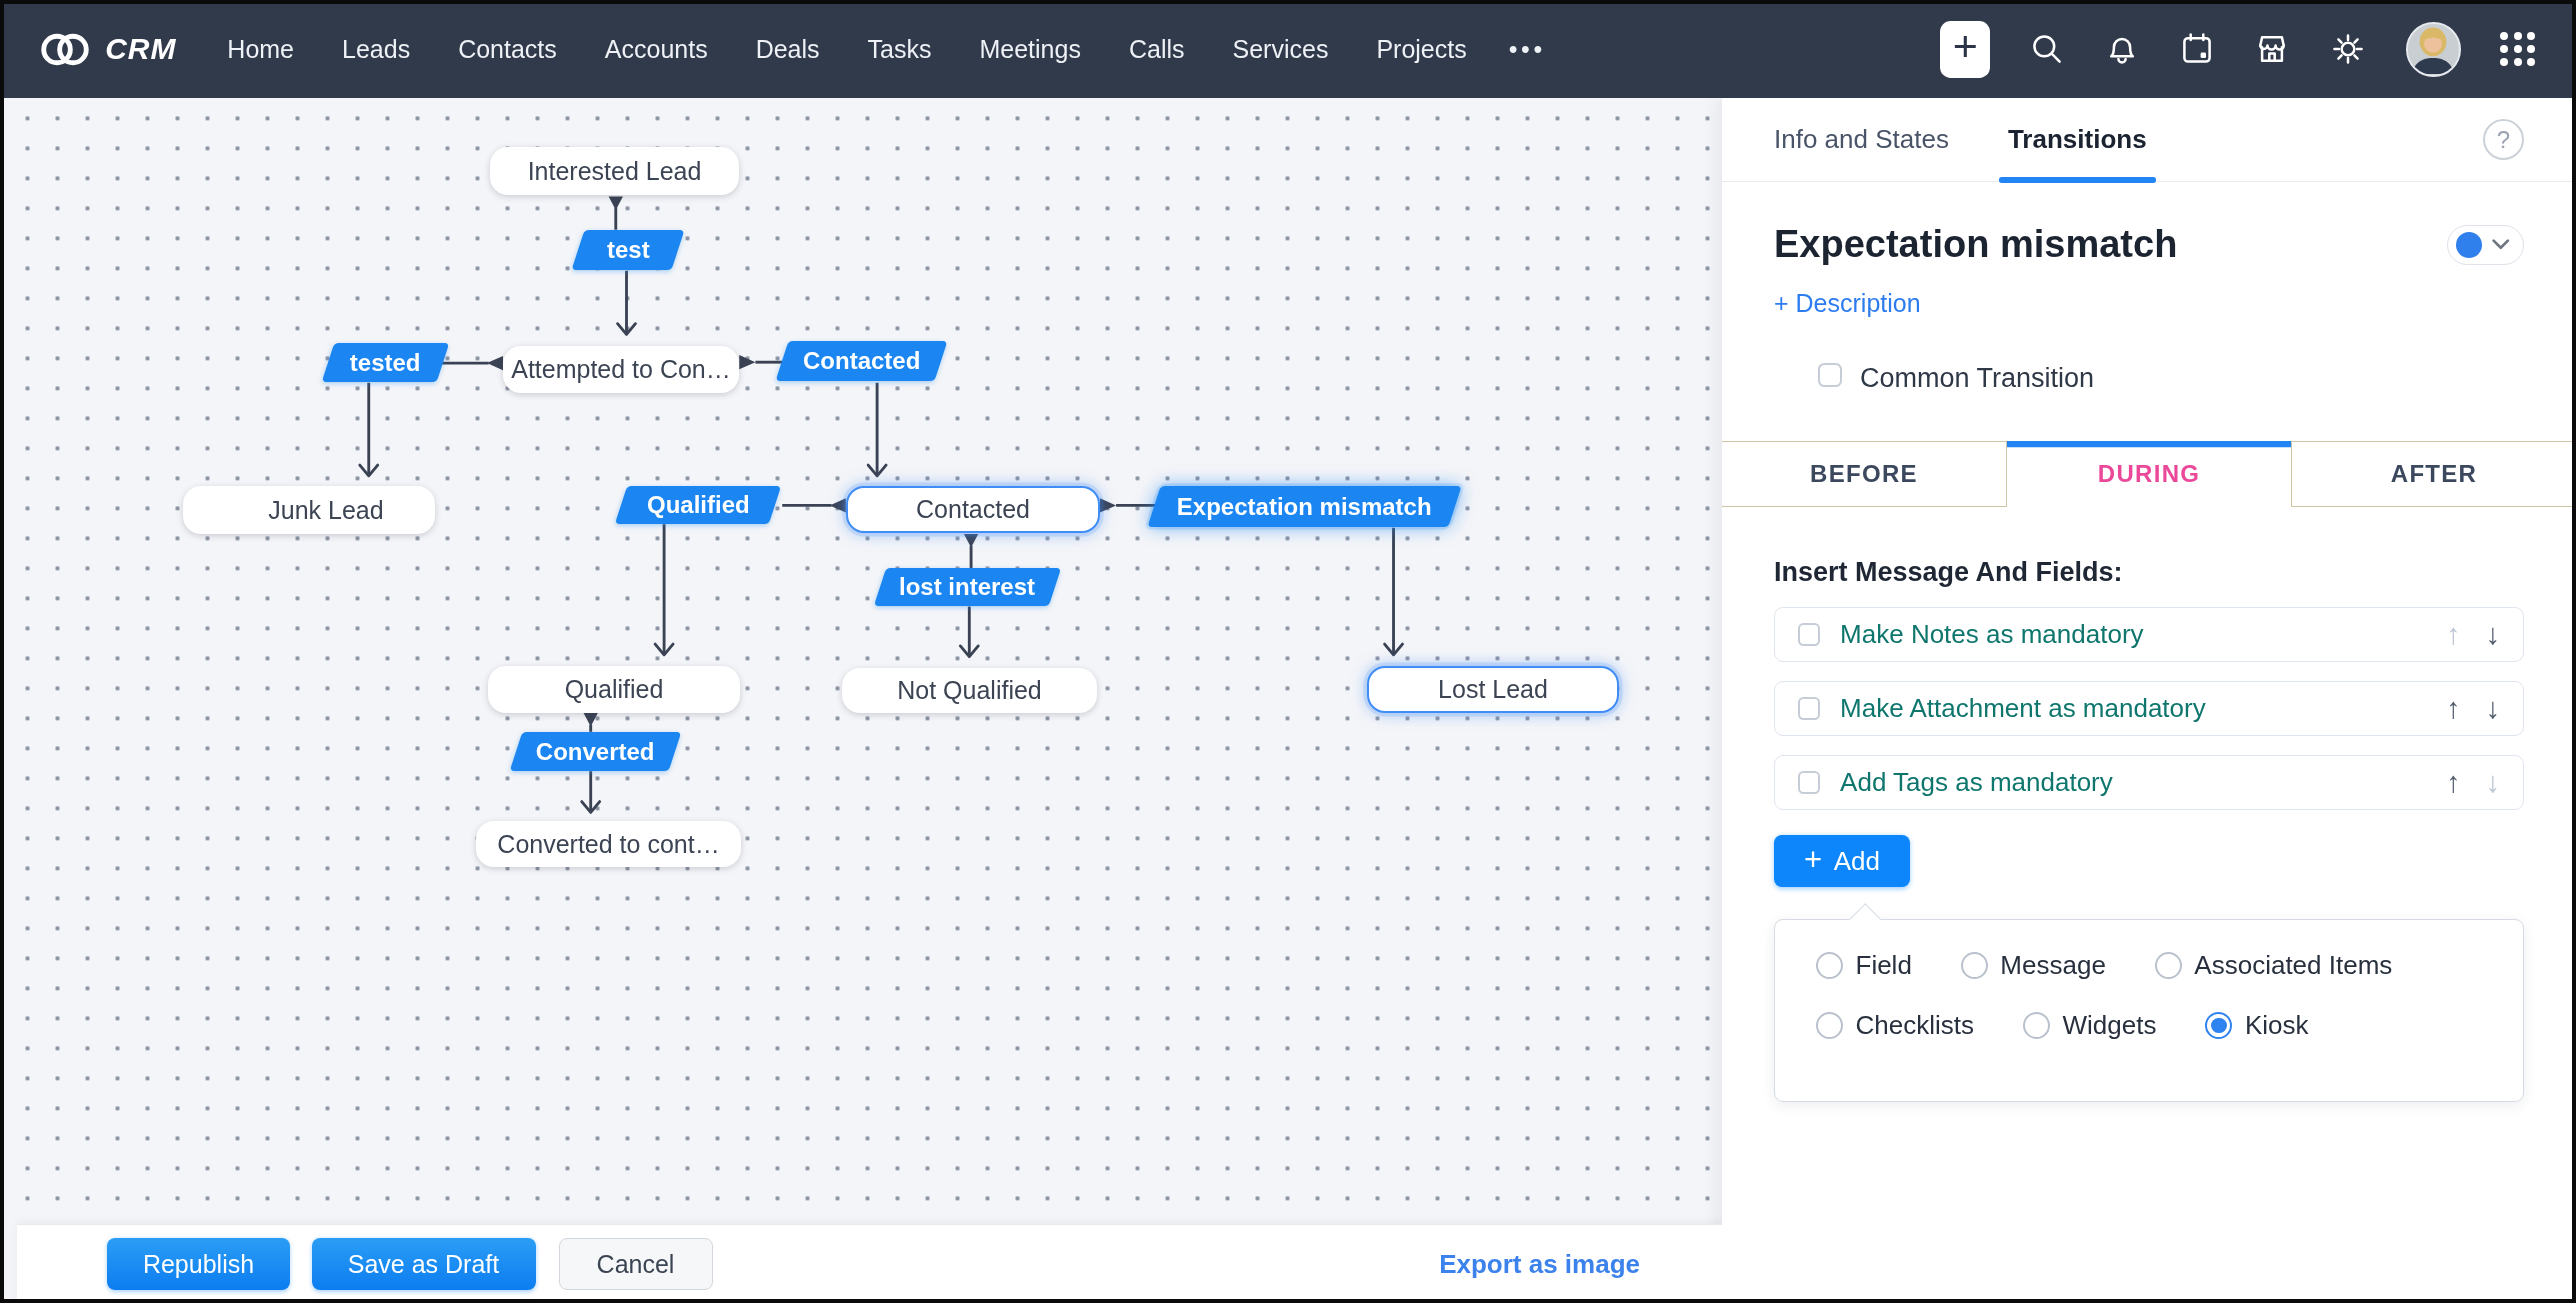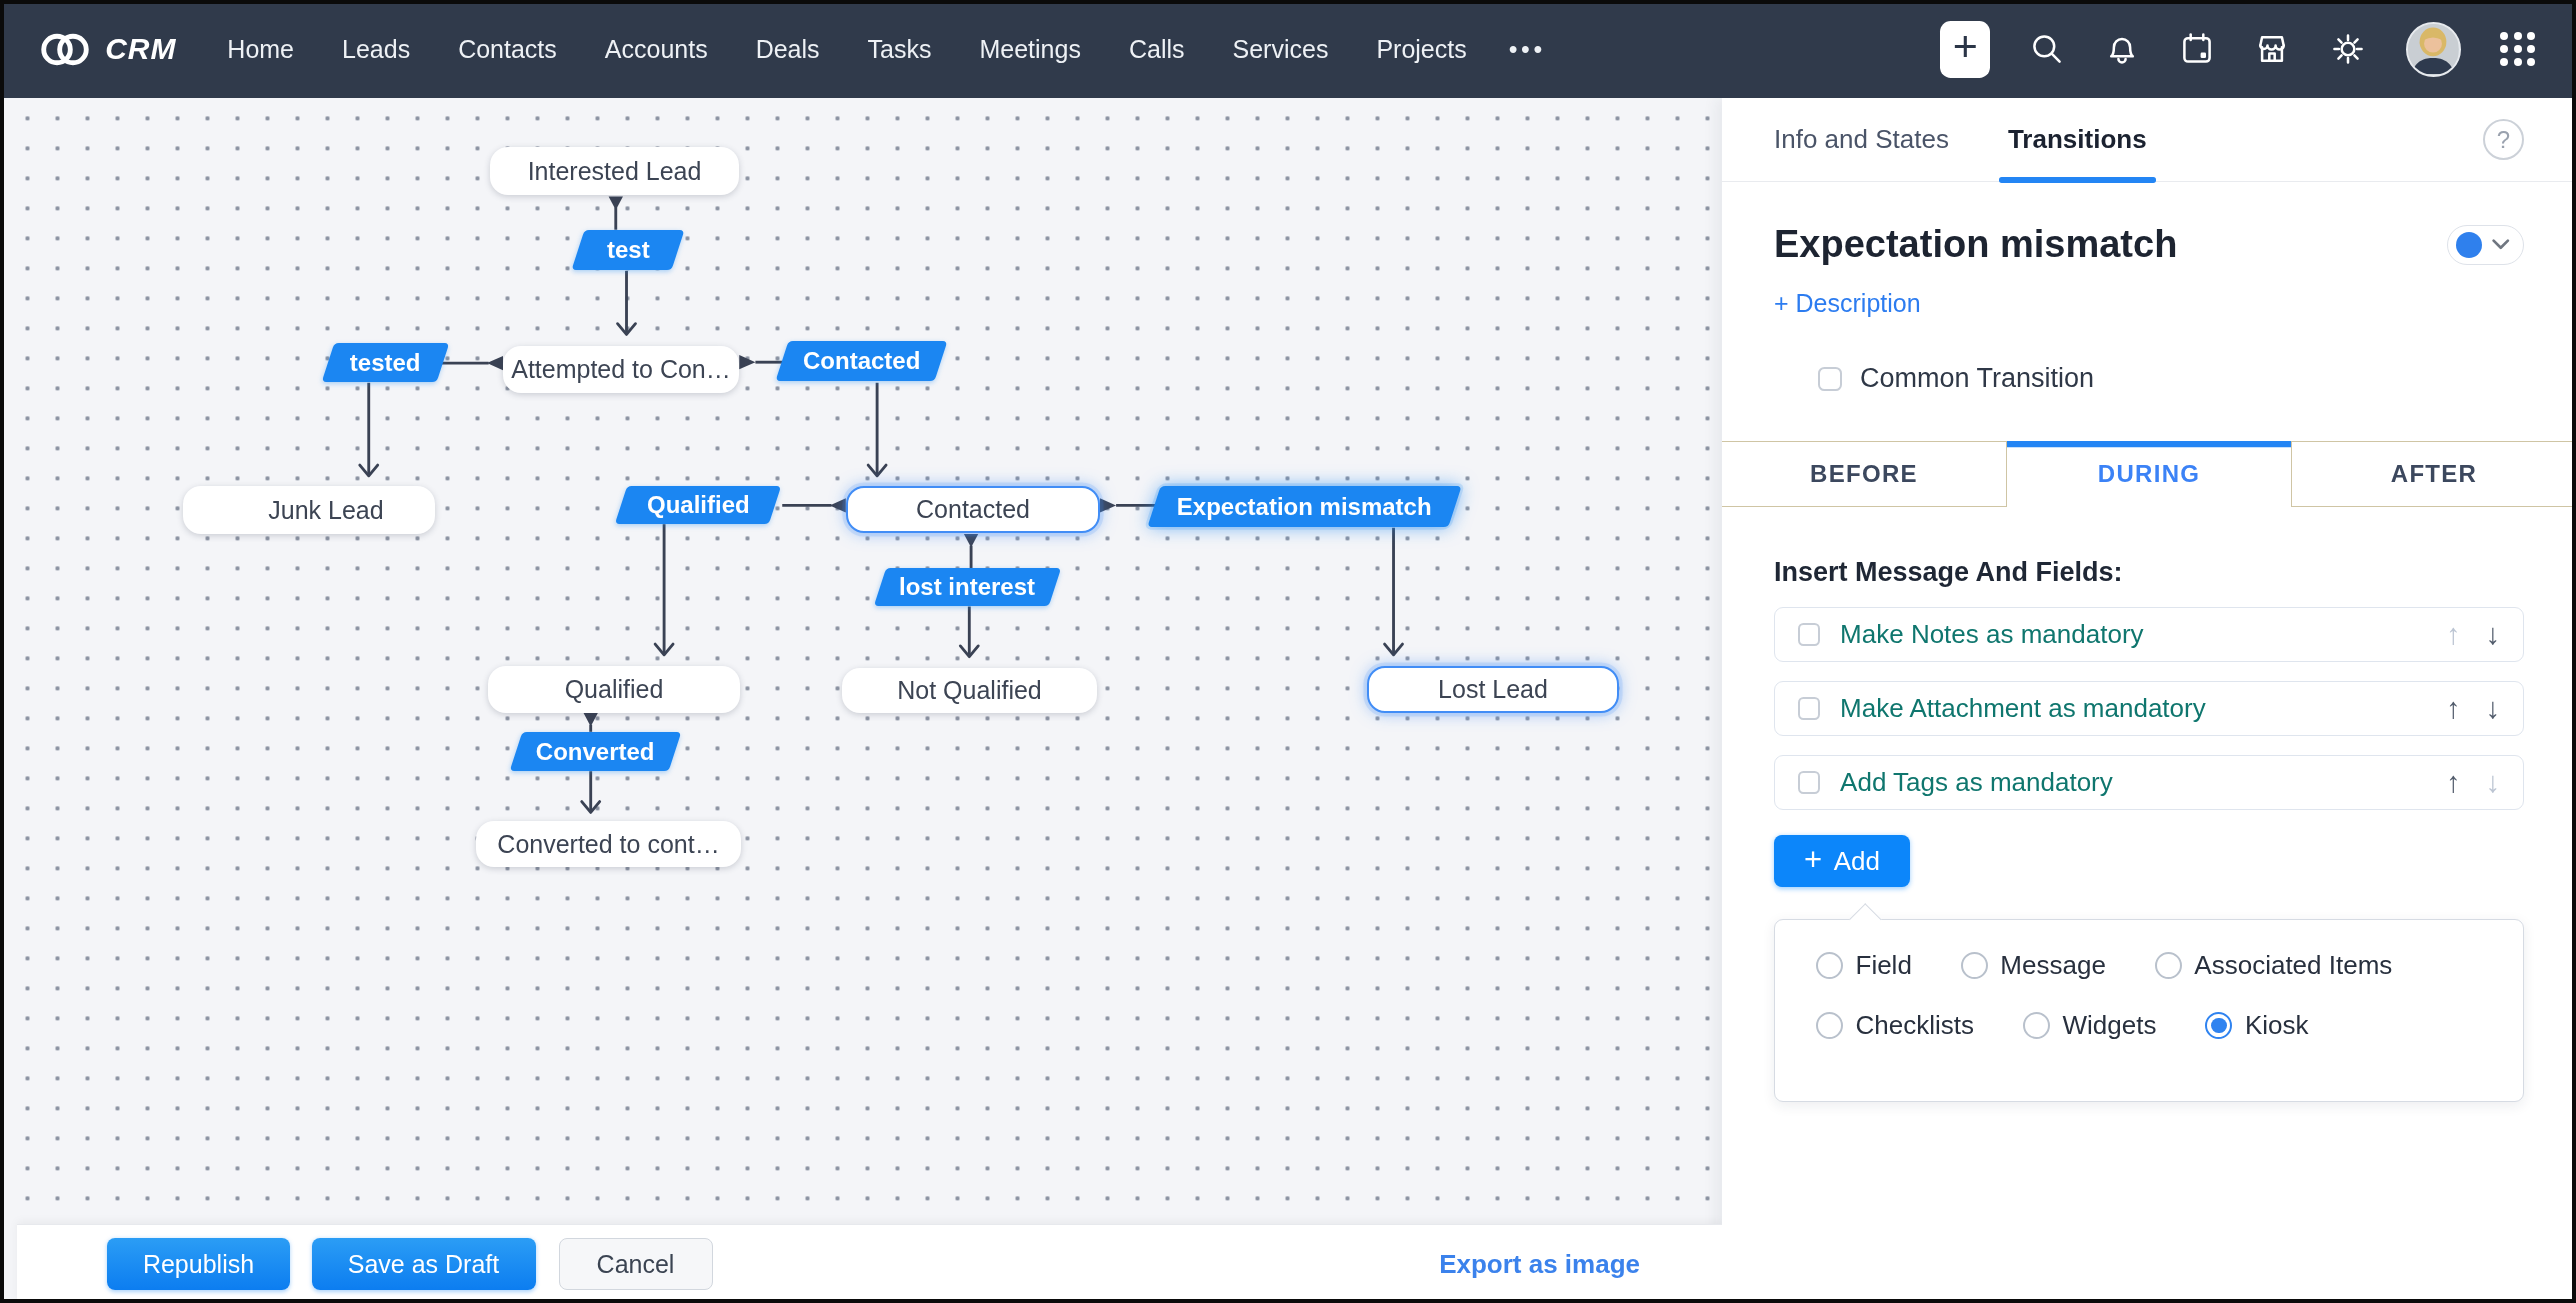--- a/index.html
+++ b/index.html
@@ -69,30 +69,30 @@
   .help { margin-left:auto; width:41px; height:41px; border-radius:50%; border:2.2px solid #ccd1d8;
     color:#9aa2ae; font-size:24px; display:flex; align-items:center; justify-content:center; cursor:pointer; }
 
   .pb { padding:0 52px; }
   .title-row { margin-top:41px; display:flex; align-items:center; justify-content:space-between; }
   .panel-title { font-size:38px; font-weight:700; color:#1d2431; }
   .status-pill { width:77px; height:40px; border:1.8px solid #dee2e9; border-radius:21.5px; background:#fff;
     display:flex; align-items:center; padding:0 8px; gap:8px; cursor:pointer; }
   .status-dot { width:26px; height:26px; background:#2f80ed; border-radius:50%; }
   .desc-link { display:inline-block; margin-top:23px; color:#2c7cf0; font-size:25px; cursor:pointer; }
-  .common-row { margin-top:45px; display:flex; align-items:center; gap:18px;padding-left:44px; }
+  .common-row { margin-top:45px; display:flex; align-items:flex-start; gap:18px;padding-left:44px; }
   .cbx { width:24px; height:24px; border:2.7px solid #c7cdd6; border-radius:6.3px; background:#fff; flex:0 0 auto; }
   .common-label { font-size:27px; color:#2f3847; }
 
   .stage-tabs { margin-top:47px; display:flex; }
   .stab { flex:1; height:66px; display:flex; align-items:center; justify-content:center; font-weight:700;
     font-size:24px; letter-spacing:1.3px; color:#3c485e; background:#fff; cursor:pointer;
     border-top:0.9px solid #cfc5a4; border-bottom:0.9px solid #cfc5a4; }
   .stab + .stab { border-left:0.9px solid #cfc5a4; }
-  .stab.active { border-top:none; border-bottom:none; box-shadow:inset 0 6.3px 0 #2385f4; color:#3b82f6;text-align:center; }
+  .stab.active { border-top:none; border-bottom:none; box-shadow:inset 0 6.3px 0 #2385f4; color:#ec4899;text-align:center; }
 
   .insert-header { margin-top:50px; font-size:27px; font-weight:700; color:#1f2735; }
   .mrow { margin-top:19px; height:55px; border:1.8px solid #dfe5ee; border-radius:9px; background:#fff;
     display:flex; align-items:center; padding:0 23px; }
   .mrow:first-of-type { margin-top:32px; }
   .mrow .cbx { width:22.4px; height:22.4px; border-radius:5.4px; }
   .mrow-label { margin-left:19.7px; font-size:26px; color:#0f766e; }
   .arrows { margin-left:auto; display:flex; gap:25px; font-size:29px; }
   .arr { cursor:pointer; line-height:1; }
   .arr.on { color:#525c6c; } .arr.off { color:#bcc5d3; }

